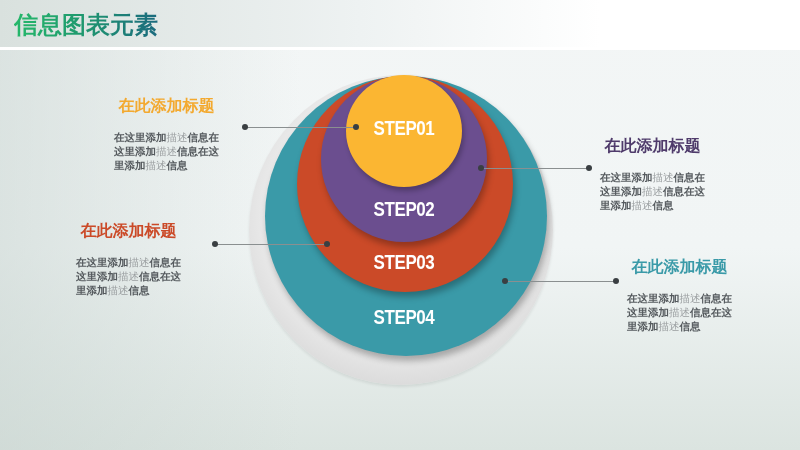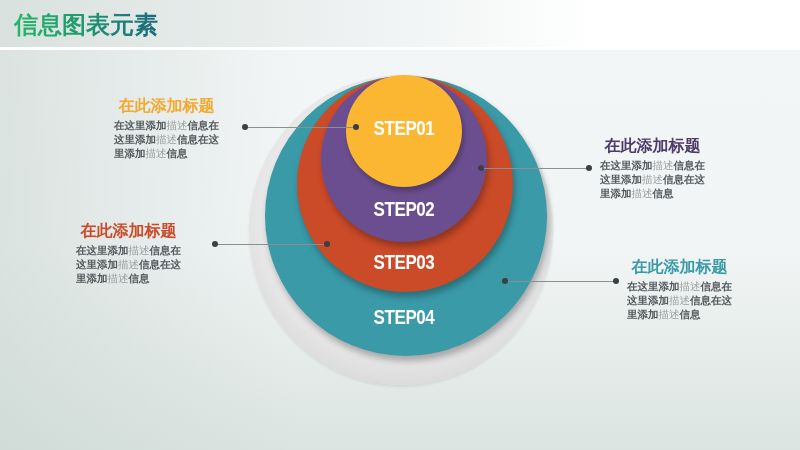--- a/index.html
+++ b/index.html
@@ -26,21 +26,21 @@
     box-shadow: 2px 5px 6px rgba(0,0,0,0.28); }
   .c-yellow { left:346px; top:75px; width:116px; height:112px; background:#fbb632;
     box-shadow: 2px 4px 5px rgba(0,0,0,0.25); }
   .step { position:absolute; width:200px; text-align:center; color:#ffffff; font-weight:bold;
     font-family:"Liberation Sans", "DejaVu Sans", sans-serif; font-size:20px; letter-spacing:-0.5px;
     transform: scaleX(0.85); }
   .line { position:absolute; height:1px; background:#8a8f90; }
   .dot { position:absolute; width:6px; height:6px; border-radius:50%; background:#3a3f42; }
   .block { position:absolute; }
   .block .h { font-size:16px; font-weight:bold; line-height:20px; white-space:nowrap;text-align:center; }
-  .block .d { font-size:10.5px; line-height:14px; color:#555a5e; font-weight:bold; white-space:nowrap; margin-top:2px; }
+  .block .d { font-size:10.5px; line-height:14px; color:#555a5e; font-weight:bold; white-space:nowrap; margin-top:14px; }
   .block .d span.light { font-weight:normal; color:#9a9ea0; }
 </style>
 </head>
 <body>
 
 <div class="bg-left"></div>
 <div class="header"></div>
 <div class="header-line"></div>
 <div class="title">信息图表元素</div>
 

